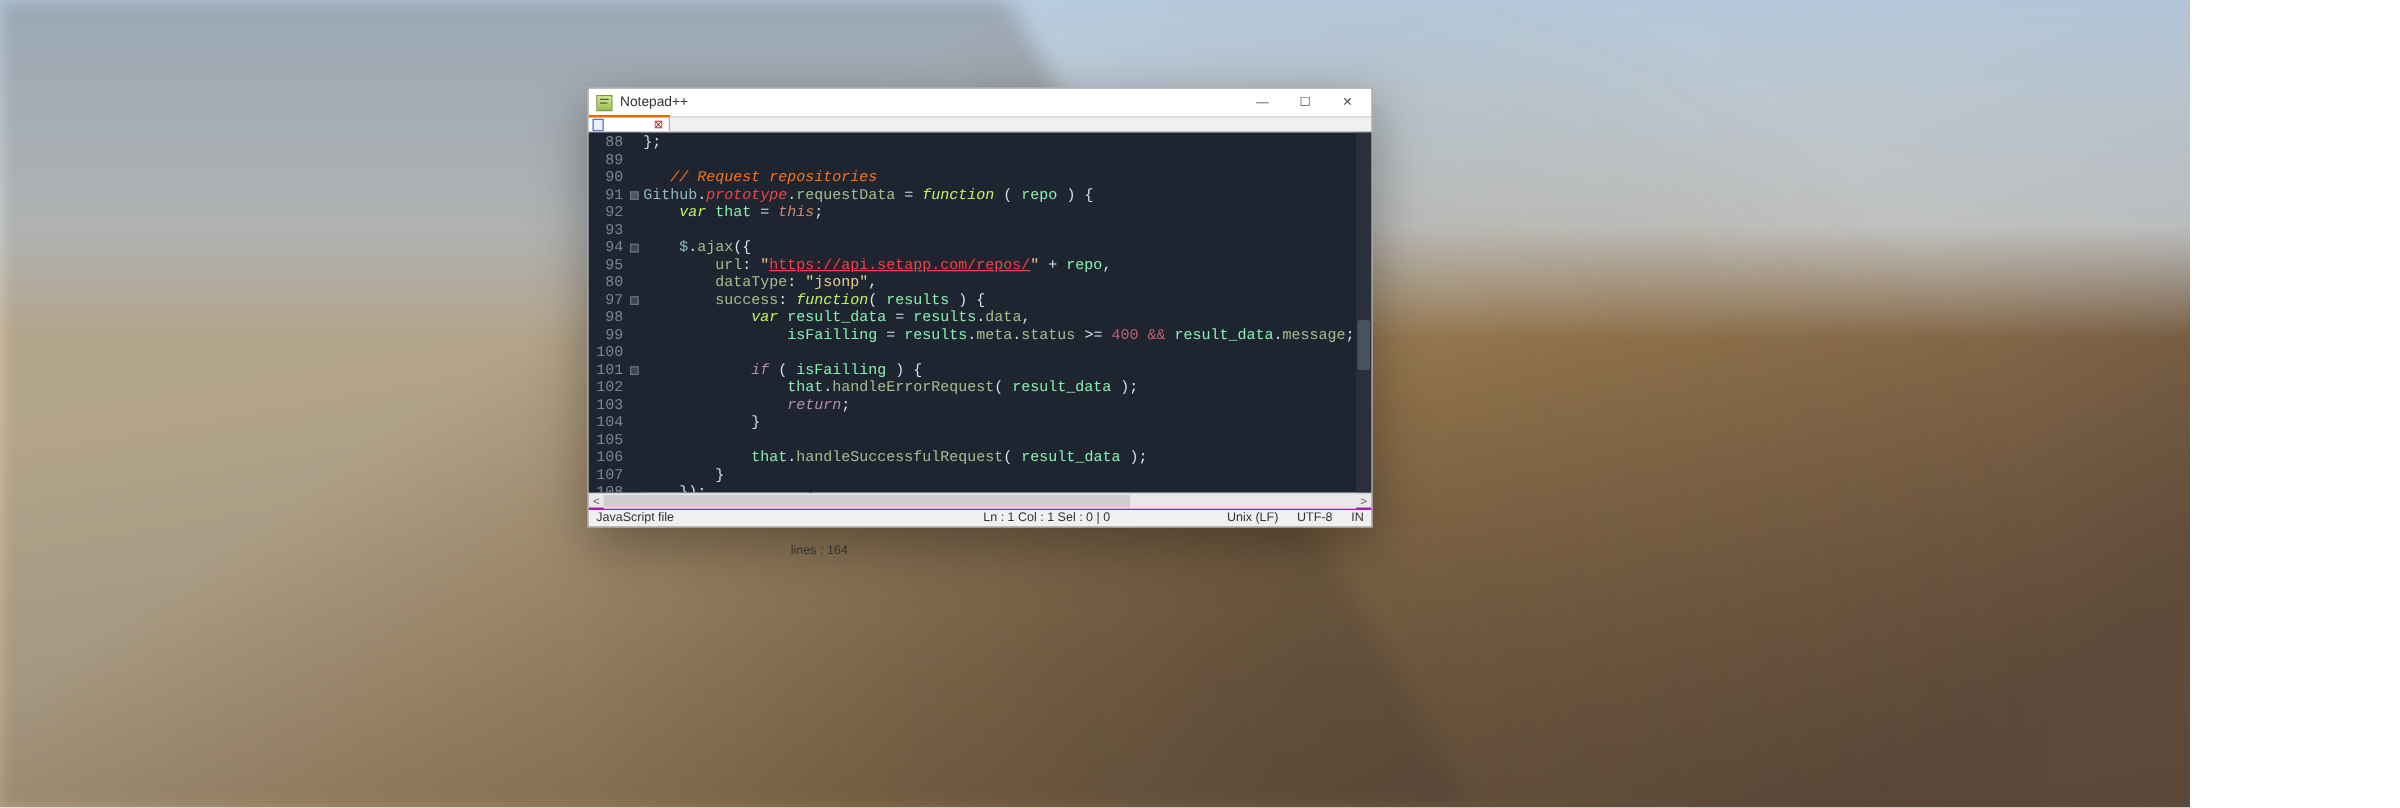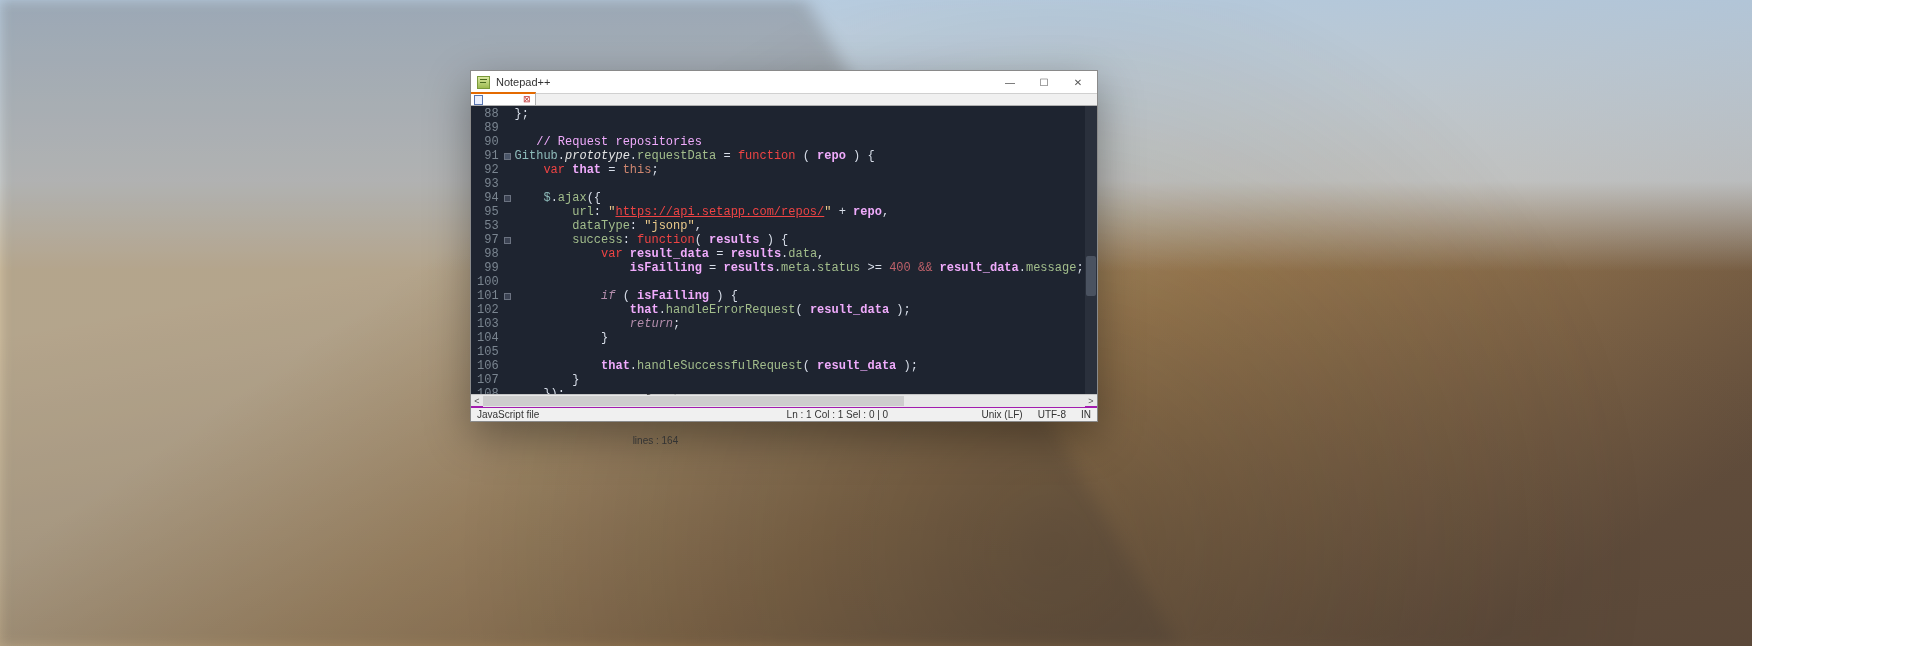--- a/index.html
+++ b/index.html
@@ -51,32 +51,32 @@
   font-size:12px; line-height:14px; overflow:hidden; position:relative;
 }
 .gutter{ background:#1e2430; color:#7a8590; text-align:right; padding:1px 4px 1px 6px; user-select:none; }
 .gutter div{ height:14px; }
 .fold{ width:10px; background:#1e2430; padding-top:1px; }
 .fold div{ height:14px; display:flex; align-items:center; justify-content:center; }
 .fold .mk{ width:7px; height:7px; background:#4a5568; border:1px solid #6b7280; }
 .fold .mk.lvl2{ background:#3b4252; }
 .code{ flex:1; padding:1px 0 1px 2px; color:#d8dee9; white-space:pre; overflow:hidden; }
 .code div{ height:14px; }
-.c-comment{ color:#f0abfc; }
+.c-comment{ color:#f97316; font-style:italic; }
 .c-ident{ color:#8fbcbb; }
-.c-prop{ color:#e5e5e5; font-style:italic; }
+.c-prop{ color:#ef4444; font-style:italic; }
 .c-method{ color:#a3be8c;text-align:right; }
 .c-op{ color:#d8dee9; }
-.c-kw{ color:#ef4444; }
+.c-kw{ color:#bef264; font-style:italic; }
 .c-kw2{ color:#b48ead; font-style:italic; }
-.c-this{ color:#d08770; }
+.c-this{ color:#d08770; font-style:italic; }
 .c-str{ color:#ebcb8b; }
 .c-url{ color:#ef4444; text-decoration:underline; }
 .c-num{ color:#bf616a; }
-.c-param{ color:#f0abfc;font-weight:bold; }
+.c-param{ color:#86efac; }
 .vscroll{ position:absolute; right:0; top:0; bottom:0; width:12px; background:#2a303c; }
 .vscroll .thumb{ position:absolute; right:1px; left:1px; top:150px; height:40px; background:#4a5260; border-radius:2px; }
 .hscroll{ height:12px; background:#e8e8e8; display:flex; align-items:center; border-top:1px solid #c5c5c5; }
 .hscroll .arrow{ width:12px; height:12px; display:flex; align-items:center; justify-content:center; color:#555; font-size:9px; }
 .hscroll .track{ flex:1; height:12px; background:#e8e8e8; position:relative; }
 .hscroll .thumb{ position:absolute; left:0; top:1px; bottom:1px; width:70%; background:#cdcdcd; }
 .statusbar{ height:15px; background:#f0f0f0; border-top:2px solid #a21caf; display:flex; align-items:center;
   font-size:10px; color:#333; padding:0 6px; gap:0; justify-content:space-between; }
 .statusbar .seg{ white-space:nowrap; }
 .sb-group{ display:flex; gap:40px;flex-direction:column; }
@@ -110,21 +110,21 @@
     <div class="editor">
       <div class="gutter" id="gutter">
           <div>88</div>
           <div>89</div>
           <div>90</div>
           <div>91</div>
           <div>92</div>
           <div>93</div>
           <div>94</div>
           <div>95</div>
-          <div>53</div>
+          <div>80</div>
           <div>97</div>
           <div>98</div>
           <div>99</div>
           <div>100</div>
           <div>101</div>
           <div>102</div>
           <div>103</div>
           <div>104</div>
           <div>105</div>
           <div>106</div>

